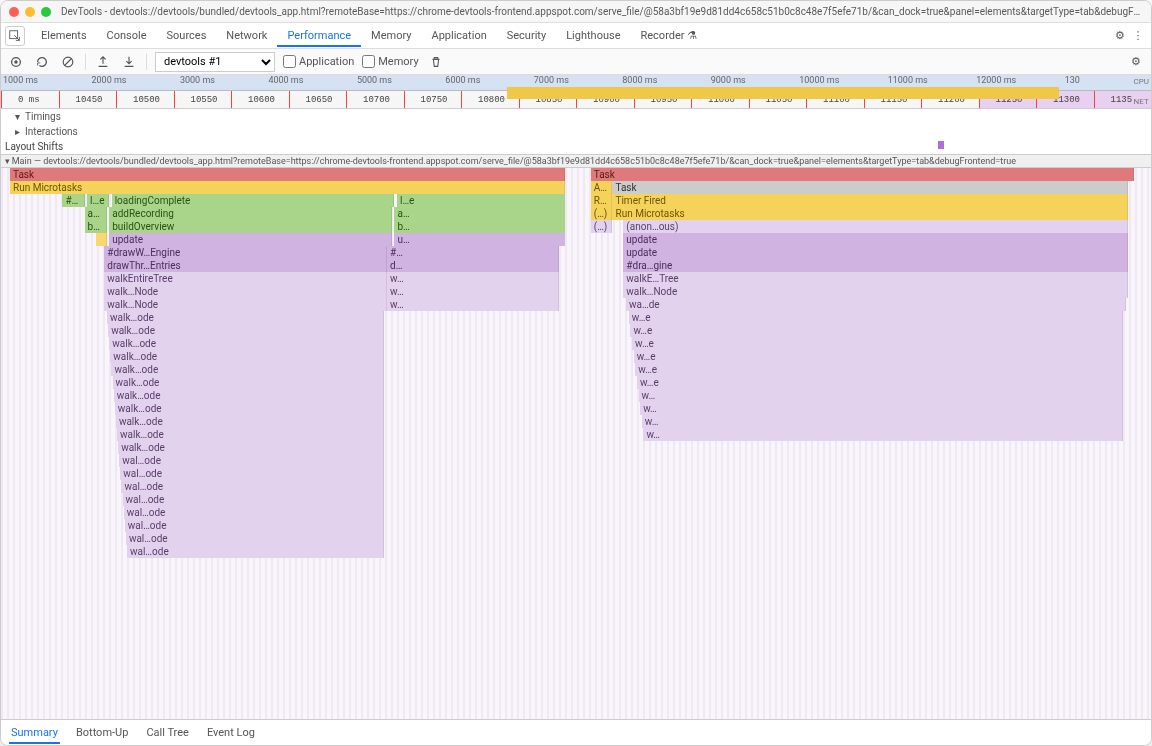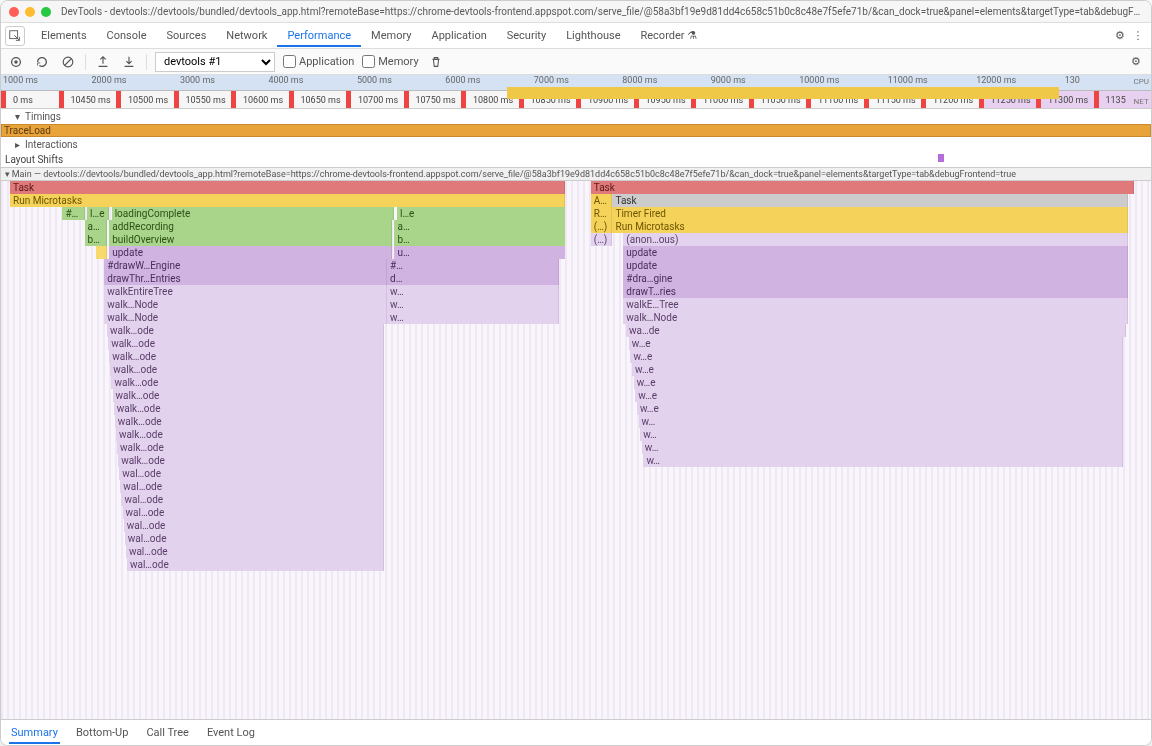--- a/index.html
+++ b/index.html
@@ -22,21 +22,21 @@
 .toolbar select { font-size:11px; height:20px; padding:0 4px; border:1px solid #ccc; background:#fff; min-width:120px; }
 .toolbar label{display:flex;align-items:center;gap:3px;color:#555;}
 .toolbar input[type=checkbox]{margin:0;}
 .overview { height:16px; background:#d4e2f4; position:relative; border-bottom:1px solid #bbb; }
 .overview .ticks{display:flex;height:12px;font-size:9px;color:#666;}
 .overview .ticks span{flex:1;text-align:left;padding-left:2px;}
 .overview .cpu-bar{position:absolute;top:12px;left:44%;right:8%;height:12px;background:#f0c847;}
 .overview .labels{position:absolute;right:2px;top:2px;font-size:8px;color:#777;}
 .overview .labels div{height:10px;}
 .ruler { height:18px; display:flex; font-size:9px; color:#444; border-bottom:1px solid #ccc; align-items:center; background:#f6f6f6; }
-.ruler span { flex:1; border-left:5px solid #ef4444; padding-left:7px; height:100%; line-height:18px; }
+.ruler span { flex:1; border-left:1px solid #ef4444; padding-left:16px; height:100%; line-height:18px;font-family:Liberation Mono, monospace; }
 .ruler .sel{background:#e8d0f0;}
 .tracks { display:flex; flex-direction:column; font-size:10px; }
 .track-head { padding:2px 4px; color:#444; background:#fff; }
 .track-head.collapse{color:#555;padding-left:14px;}
 .track-head .arrow{display:inline-block;width:10px;}
 .traceload-bar{height:13px;background:#e8a33b;border:1px solid #c88a2b;}
 .main-thread-label{font-size:9px;color:#555;padding:1px 4px;background:#f0f0f0;border-top:1px solid #ccc;border-bottom:1px solid #ccc;white-space:nowrap;overflow:hidden;}
 .flame { flex:1; position:relative; overflow:hidden; background:#f9f6fb; }
 .flame-col{position:absolute;top:0;bottom:0;padding-left:9px;}
 .fcol-l{left:0;width:49%;}
@@ -184,23 +184,20 @@
       <span>11100 ms</span>
       <span>11150 ms</span>
       <span>11200 ms</span>
       <span class="sel">11250 ms</span>
       <span class="sel">11300 ms</span>
       <span class="sel">1135</span>
   </div>
 
   <div class="tracks">
     <div class="track-head collapse"><span class="arrow">▾</span><span>Timings</span></div>
-    <div class="traceload-bar" style="position:relative;">
-        <span style="position:absolute;left:2px;font-size:10px;color:#5a3c10;">TraceLoad</span>
-      </div>
     <div class="track-head collapse"><span class="arrow">▸</span><span>Interactions</span></div>
     <div class="track-head" style="position:relative;"><span>Layout Shifts</span>
       <span class="purple-mark" style="right:18%;top:2px;"></span>
     </div>
     <div class="main-thread-label"><span class="arrow">▾</span> <span>Main — devtools://devtools/bundled/devtools_app.html?remoteBase=https://chrome-devtools-frontend.appspot.com/serve_file/@58a3bf19e9d81dd4c658c51b0c8c48e7f5efe71b/&amp;can_dock=true&amp;panel=elements&amp;targetType=tab&amp;debugFrontend=true</span></div>
   </div>
 
   <div class="flame">
     <div class="stripes"></div>
 
@@ -262,21 +259,20 @@
 
     <div class="flame-col fcol-r">
       <div class="frow"><span class="fc c-task" style="width:100%;">Task</span></div>
       <div class="frow"><span class="fc c-yellow" style="width:4%">A…</span><span class="fc" style="width:95%;background:#ccc;">Task</span></div>
       <div class="frow"><span class="fc c-yellow" style="width:4%">R…</span><span class="fc c-yellow" style="width:95%">Timer Fired</span></div>
       <div class="frow"><span class="fc c-yellow" style="width:4%">(…)</span><span class="fc c-yellow" style="width:95%">Run Microtasks</span></div>
       <div class="frow"><span class="fc c-lpurple" style="width:4%">(…)</span><span class="fc c-lpurple" style="width:93%;margin-left:2%">(anon…ous)</span></div>
       <div class="frow"><span class="pad" style="width:6%"></span><span class="fc c-purple" style="width:93%">update</span></div>
       <div class="frow"><span class="pad" style="width:6%"></span><span class="fc c-purple" style="width:93%">update</span></div>
       <div class="frow"><span class="pad" style="width:6%"></span><span class="fc c-purple" style="width:93%">#dra…gine</span></div>
-      <div class="frow"><span class="pad" style="width:6%"></span><span class="fc c-purple" style="width:93%">drawT…ries</span></div>
       <div class="frow"><span class="pad" style="width:6%"></span><span class="fc c-lpurple" style="width:93%">walkE…Tree</span></div>
       <div class="frow"><span class="pad" style="width:6%"></span><span class="fc c-lpurple" style="width:93%">walk…Node</span></div>
       <div class="frow"><span class="pad" style="width:6.5%"></span><span class="fc c-lpurple" style="width:92%">wa…de</span></div>
       <div id="right-stack">
           <div class="frow"><span class="pad" style="width:7%"></span><span class="fc c-lpurple" style="width:91%">w…e</span></div>
           <div class="frow"><span class="pad" style="width:7.3%"></span><span class="fc c-lpurple" style="width:90.7%">w…e</span></div>
           <div class="frow"><span class="pad" style="width:7.6%"></span><span class="fc c-lpurple" style="width:90.4%">w…e</span></div>
           <div class="frow"><span class="pad" style="width:7.9%"></span><span class="fc c-lpurple" style="width:90.1%">w…e</span></div>
           <div class="frow"><span class="pad" style="width:8.2%"></span><span class="fc c-lpurple" style="width:89.8%">w…e</span></div>
           <div class="frow"><span class="pad" style="width:8.5%"></span><span class="fc c-lpurple" style="width:89.5%">w…e</span></div>

